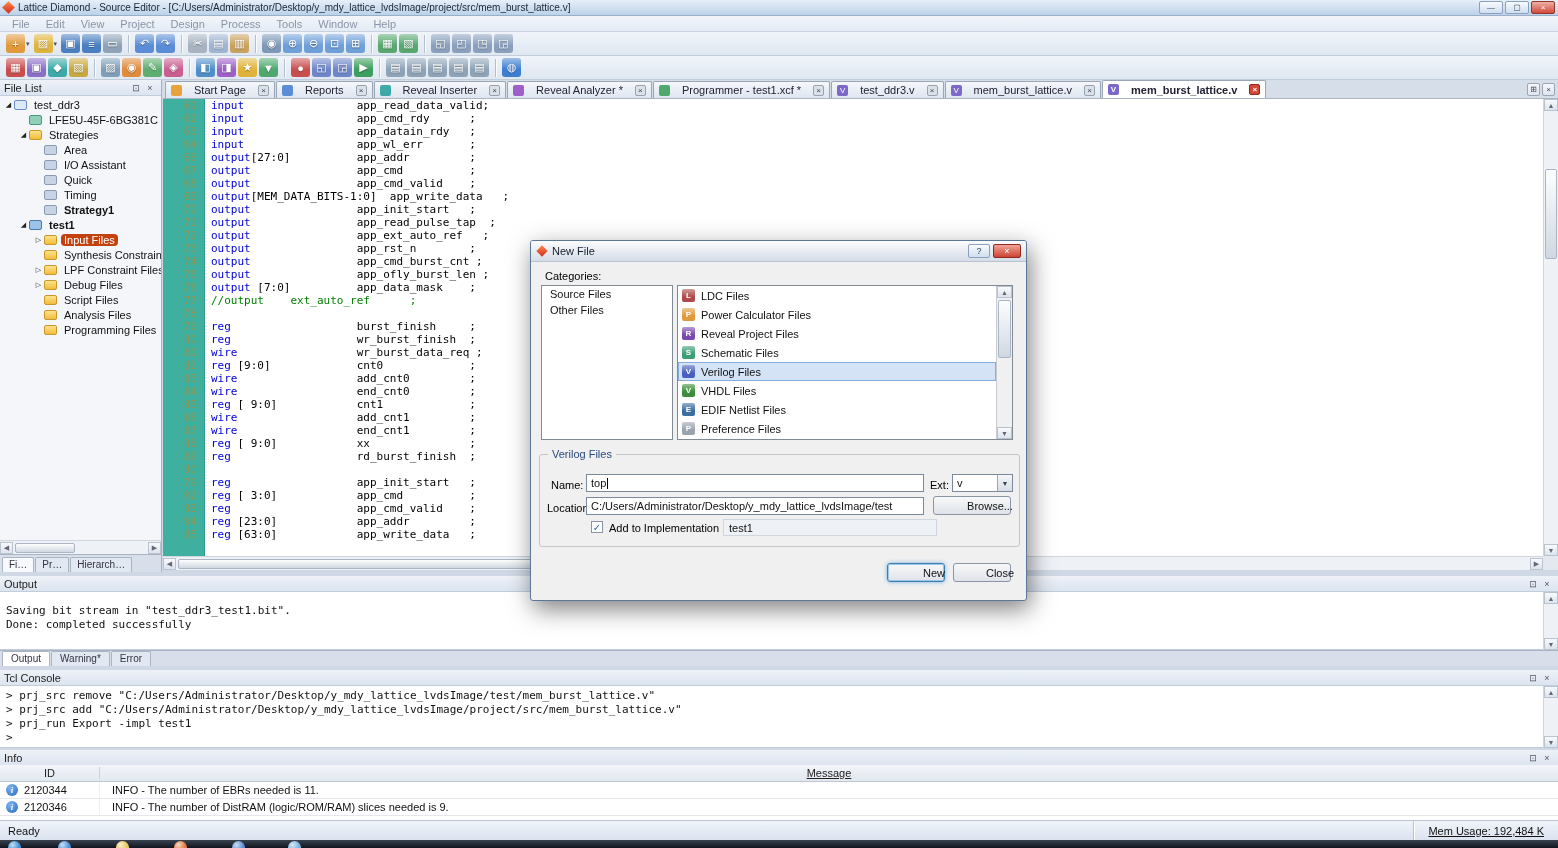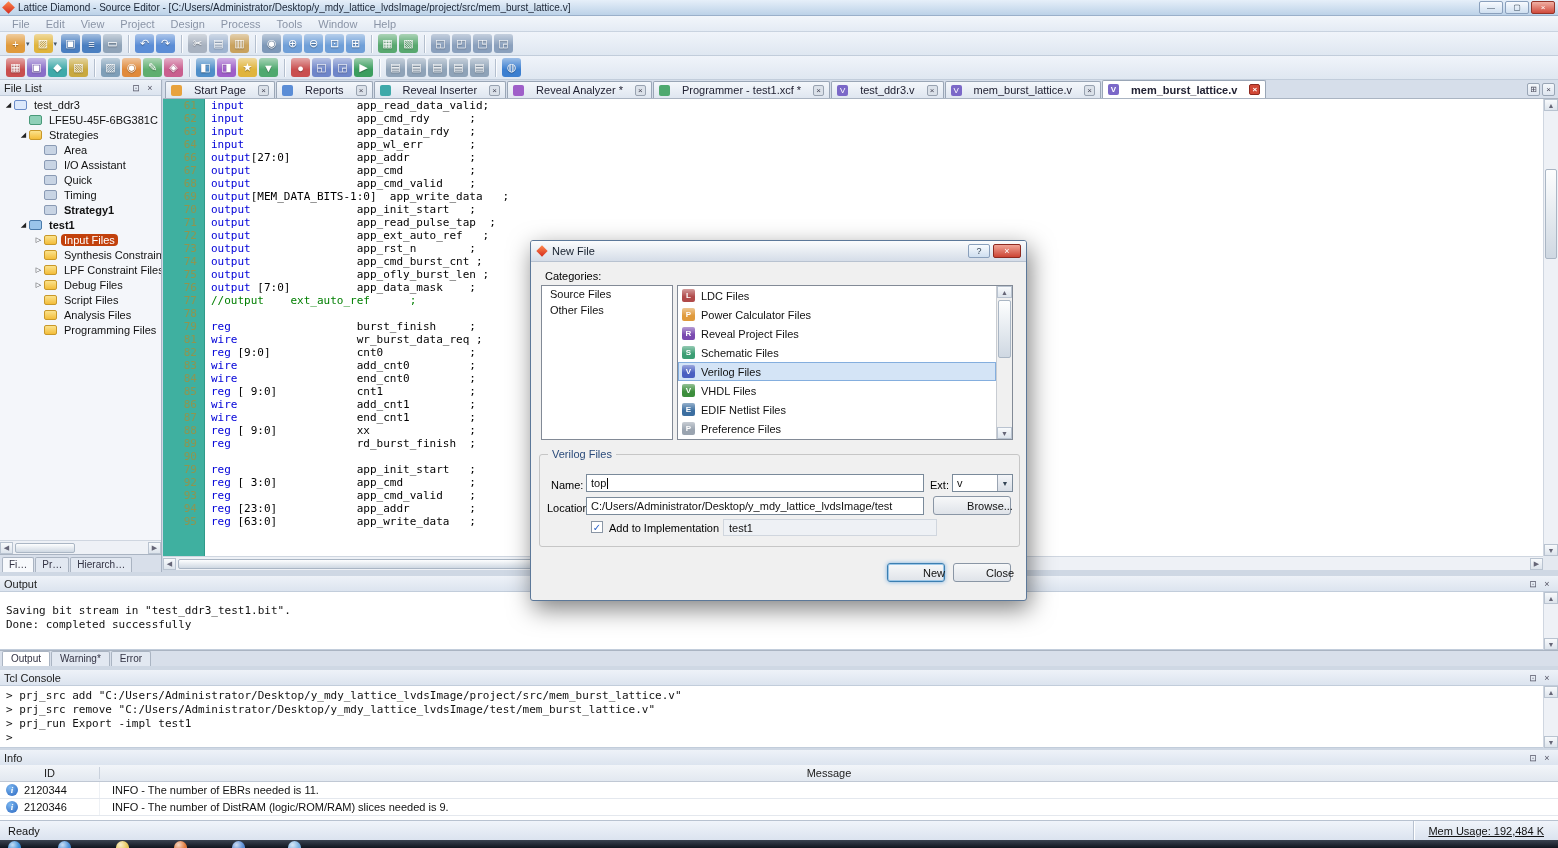--- a/index.html
+++ b/index.html
@@ -84,21 +84,21 @@
   .output-lines { padding:12px 6px 0; }
   .tcl-lines { padding:3px 6px 0; }
   .btabs { position:absolute; left:0; right:0; bottom:0; height:16px; background:#d8dfea; display:flex; align-items:flex-end; padding-left:2px; border-top:1px solid #aab4c2; }
   .btab { font-size:10px; padding:1px 8px 2px; border:1px solid #aab4c2; border-bottom:none; background:#e2e8f1; margin-right:1px; border-radius:2px 2px 0 0; color:#334; }
   .btab.active { background:#ffffff; }
   .p-vscroll { position:absolute; right:0; width:15px; background:#eef1f6; border-left:1px solid #cfd6e0; }
   .p-vscroll .up { position:absolute; top:0; width:14px; } .p-vscroll .down { position:absolute; bottom:0; width:14px; }
 
   .info-colhdr { position:absolute; left:0; right:0; top:15px; height:17px; background:linear-gradient(#f2f5f9,#e2e8f0); border-bottom:1px solid #c0c8d4; display:flex; align-items:center; color:#222; }
   .col-id { width:100px; border-right:1px solid #c9d1dc; display:flex; justify-content:center; }
-  .col-msg { flex:1; display:flex; justify-content:center; }
+  .col-msg { flex:1; display:flex; justify-content:center;text-decoration:underline; }
   .info-rows { position:absolute; left:0; right:0; top:32px; bottom:0; background:#fff; }
   .info-row { height:17px; display:flex; align-items:center; border-bottom:1px solid #e4e8ee; }
   .info-ico { width:12px; height:12px; border-radius:50%; background:radial-gradient(circle at 35% 30%,#7ab6f0,#2a66c0); color:#fff; font:italic bold 9px "Liberation Serif",serif; display:flex; align-items:center; justify-content:center; margin:0 6px 0 6px; flex:none; }
   .info-id { width:76px; }
   .info-msg { padding-left:12px; }
 
   
   .statusbar { left:0; top:820px; width:1558px; height:20px; background:linear-gradient(#f0f4fa,#dbe3ef); border-top:1px solid #b8c2d0; display:flex; align-items:center; }
   .statusbar .sp { flex:1; }
   .status-left { padding-left:8px; }
@@ -435,20 +435,24 @@
       </div>
       <div class="code-line">
         <span class="ln">78</span>
         <span class="cd"></span>
       </div>
       <div class="code-line">
         <span class="ln">79</span>
         <span class="cd"><span class="tok-k">reg</span><span class="tok-p">                   burst_finish     ;</span></span>
       </div>
       <div class="code-line">
+        <span class="ln">80</span>
+        <span class="cd"><span class="tok-k">reg</span><span class="tok-p">                   wr_burst_finish  ;</span></span>
+      </div>
+      <div class="code-line">
         <span class="ln">81</span>
         <span class="cd"><span class="tok-k">wire</span><span class="tok-p">                  wr_burst_data_req ;</span></span>
       </div>
       <div class="code-line">
         <span class="ln">82</span>
         <span class="cd"><span class="tok-k">reg</span><span class="tok-p"> [9:0]             cnt0             ;</span></span>
       </div>
       <div class="code-line">
         <span class="ln">83</span>
         <span class="cd"><span class="tok-k">wire</span><span class="tok-p">                  add_cnt0         ;</span></span>
@@ -538,21 +542,21 @@
 </div>
 
 <div class="abs bpanel tcl-panel">
   <div class="panel-hdr">
     <span>Tcl Console</span>
     <span class="sp"></span>
     <span class="ph-btn">⊡</span>
     <span class="ph-btn">×</span>
   </div>
   <div class="pcontent" style="top:16px;bottom:0;">
-    <div class="mono tcl-lines"><div>&gt; prj_src add "C:/Users/Administrator/Desktop/y_mdy_lattice_lvdsImage/project/src/mem_burst_lattice.v"</div><div>&gt; prj_src remove "C:/Users/Administrator/Desktop/y_mdy_lattice_lvdsImage/test/mem_burst_lattice.v"</div><div>&gt; prj_run Export -impl test1</div><div>&gt;</div></div>
+    <div class="mono tcl-lines"><div>&gt; prj_src remove "C:/Users/Administrator/Desktop/y_mdy_lattice_lvdsImage/test/mem_burst_lattice.v"</div><div>&gt; prj_src add "C:/Users/Administrator/Desktop/y_mdy_lattice_lvdsImage/project/src/mem_burst_lattice.v"</div><div>&gt; prj_run Export -impl test1</div><div>&gt;</div></div>
   </div>
   <div class="p-vscroll" style="top:16px;bottom:0;">
     <span class="sbtn up">▲</span>
     <span class="sbtn down">▼</span>
   </div>
 </div>
 
 <div class="abs bpanel info-panel">
   <div class="panel-hdr">
     <span>Info</span>

